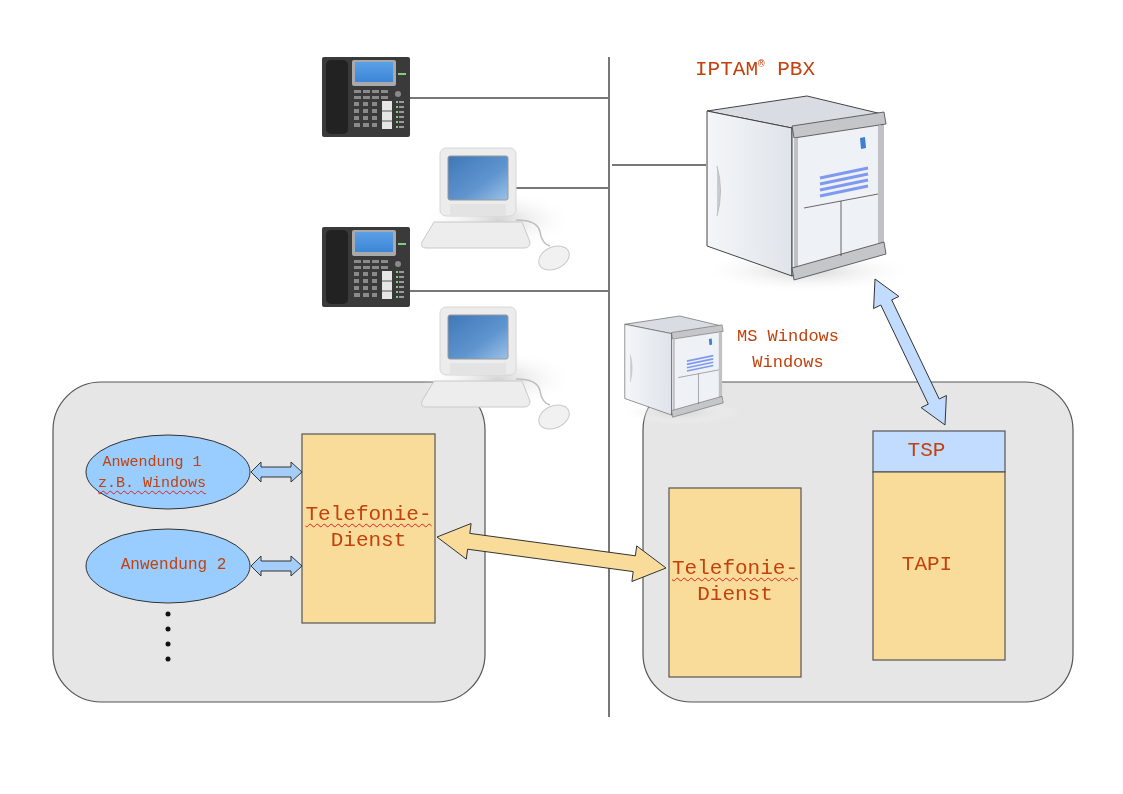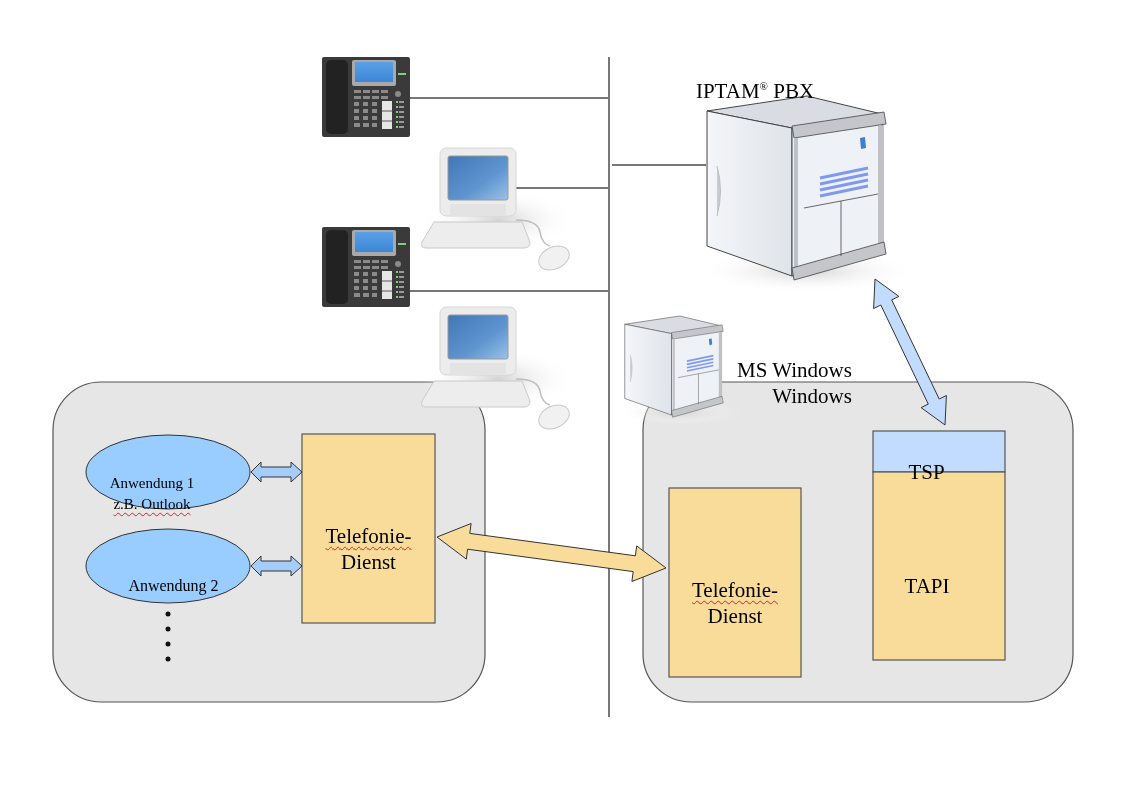--- a/index.html
+++ b/index.html
@@ -1,18 +1,18 @@
 <!DOCTYPE html>
 <html><head>
 <meta charset="utf-8">
 <style>
   html, body { margin:0; padding:0; background:#ffffff; }
   body { width:1123px; height:794px; position:relative; overflow:hidden; font-family:"Liberation Sans", sans-serif; color:#333; }
   svg.diagram { position:absolute; left:0; top:0; }
-  .lbl { position:absolute; font-family:Liberation Serif, serif; color:#000000; text-align:center; line-height:1.15;margin-top:21px; }
+  .lbl { position:absolute; font-family:Liberation Mono, monospace; color:#c2410c; text-align:center; line-height:1.15; }
   .squig { text-decoration: underline wavy #e02020; text-decoration-thickness:1px; text-underline-offset:3px; }
 </style>
 </head>
 <body>
 
 <svg class="diagram" width="1123" height="794" viewBox="0 0 1123 794">
   <defs>
     <radialGradient id="shadow" cx="50%" cy="50%" r="50%">
       <stop offset="0%" stop-color="#cfcfcf" stop-opacity="0.9"></stop>
       <stop offset="100%" stop-color="#ffffff" stop-opacity="0"></stop>
@@ -162,28 +162,28 @@
 
   <g>
     <path id="blueArrow" fill="#c2dcff" stroke="#333" stroke-width="1" d="M875.0 279.0 L873.6 308.5 L880.8 305.0 L928.3 404.1 L921.1 407.6 L945.0 425.0 L946.4 395.5 L939.2 399.0 L891.7 299.9 L898.9 296.4 Z"></path>
   </g>
 </svg>
 
 <div class="lbl" style="left:660px; top:58px; width:190px; font-size:21px;">
   <span>IPTAM</span><sup style="font-size:11px;">®</sup><span> PBX</span>
 </div>
 
-<div class="lbl" style="left:737px; top:336px; text-align:right; font-size:21px; line-height:26px;">
+<div class="lbl" style="left:737px; top:324px; text-align:center; font-size:17px; line-height:26px;">
   <div>MS Windows</div>
   <div>Windows</div>
 </div>
 
 <div class="lbl" style="left:70px; top:452px; width:164px; font-size:15px; line-height:21px;">
   <div>Anwendung 1</div>
-  <div><span class="squig">z.B. Outlook</span></div>
+  <div><span class="squig">z.B. Windows</span></div>
 </div>
 
 <div class="lbl" style="left:86px; top:556px; width:175px; font-size:16px;">Anwendung 2</div>
 
 <div class="lbl" style="left:302px; top:502px; width:133px; font-size:21px; line-height:26px;">
   <div><span class="squig">Telefonie-</span></div>
   <div>Dienst</div>
 </div>
 
 <div class="lbl" style="left:669px; top:556px; width:132px; font-size:21px; line-height:26px;">

